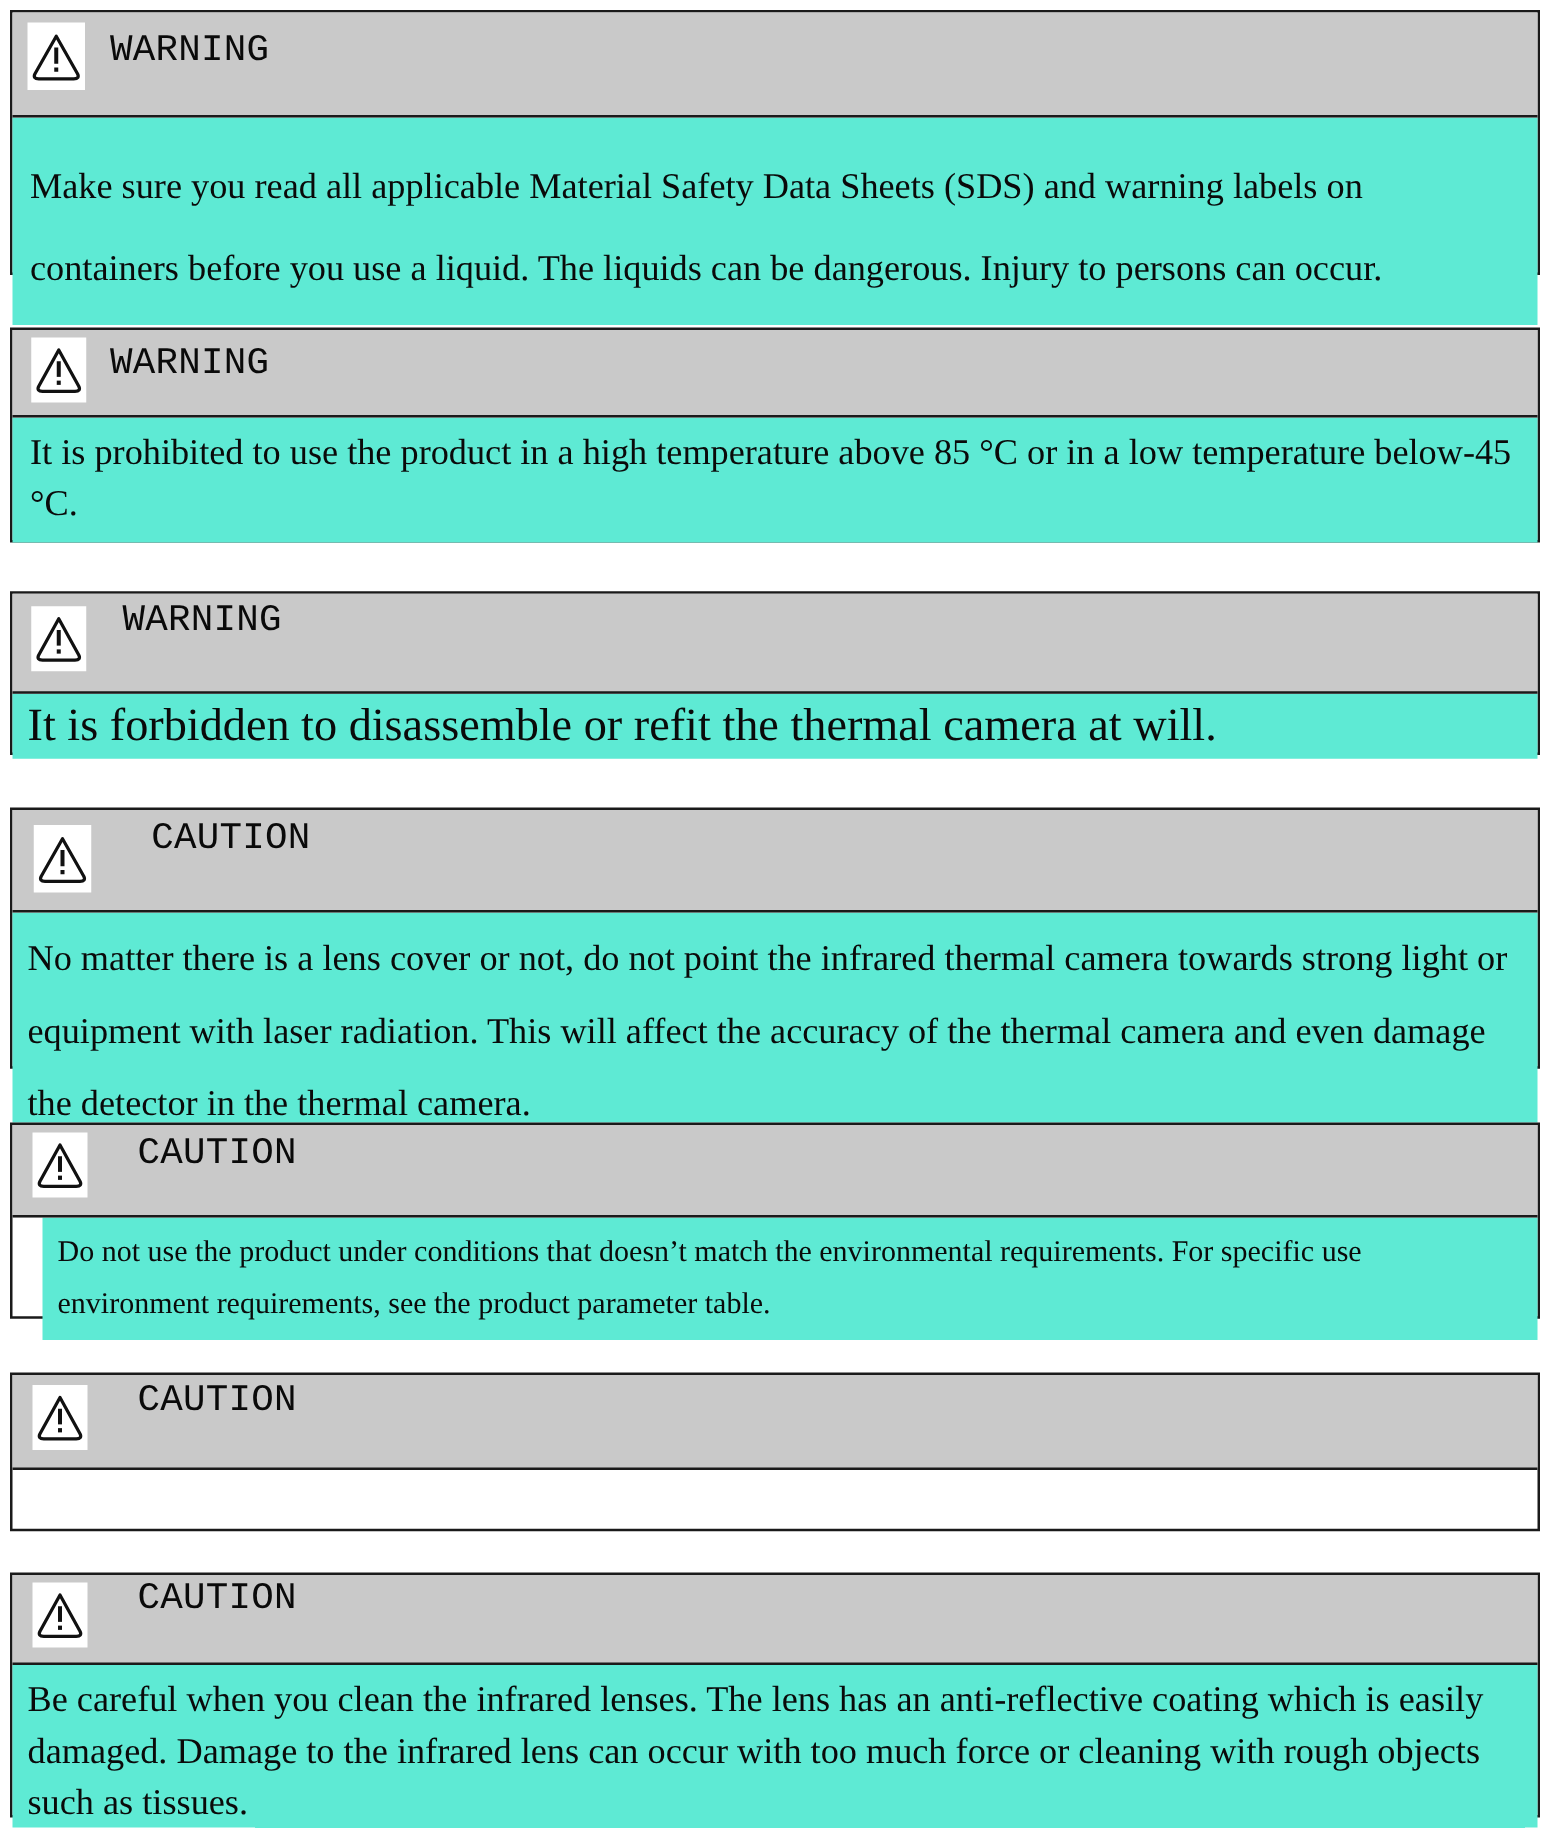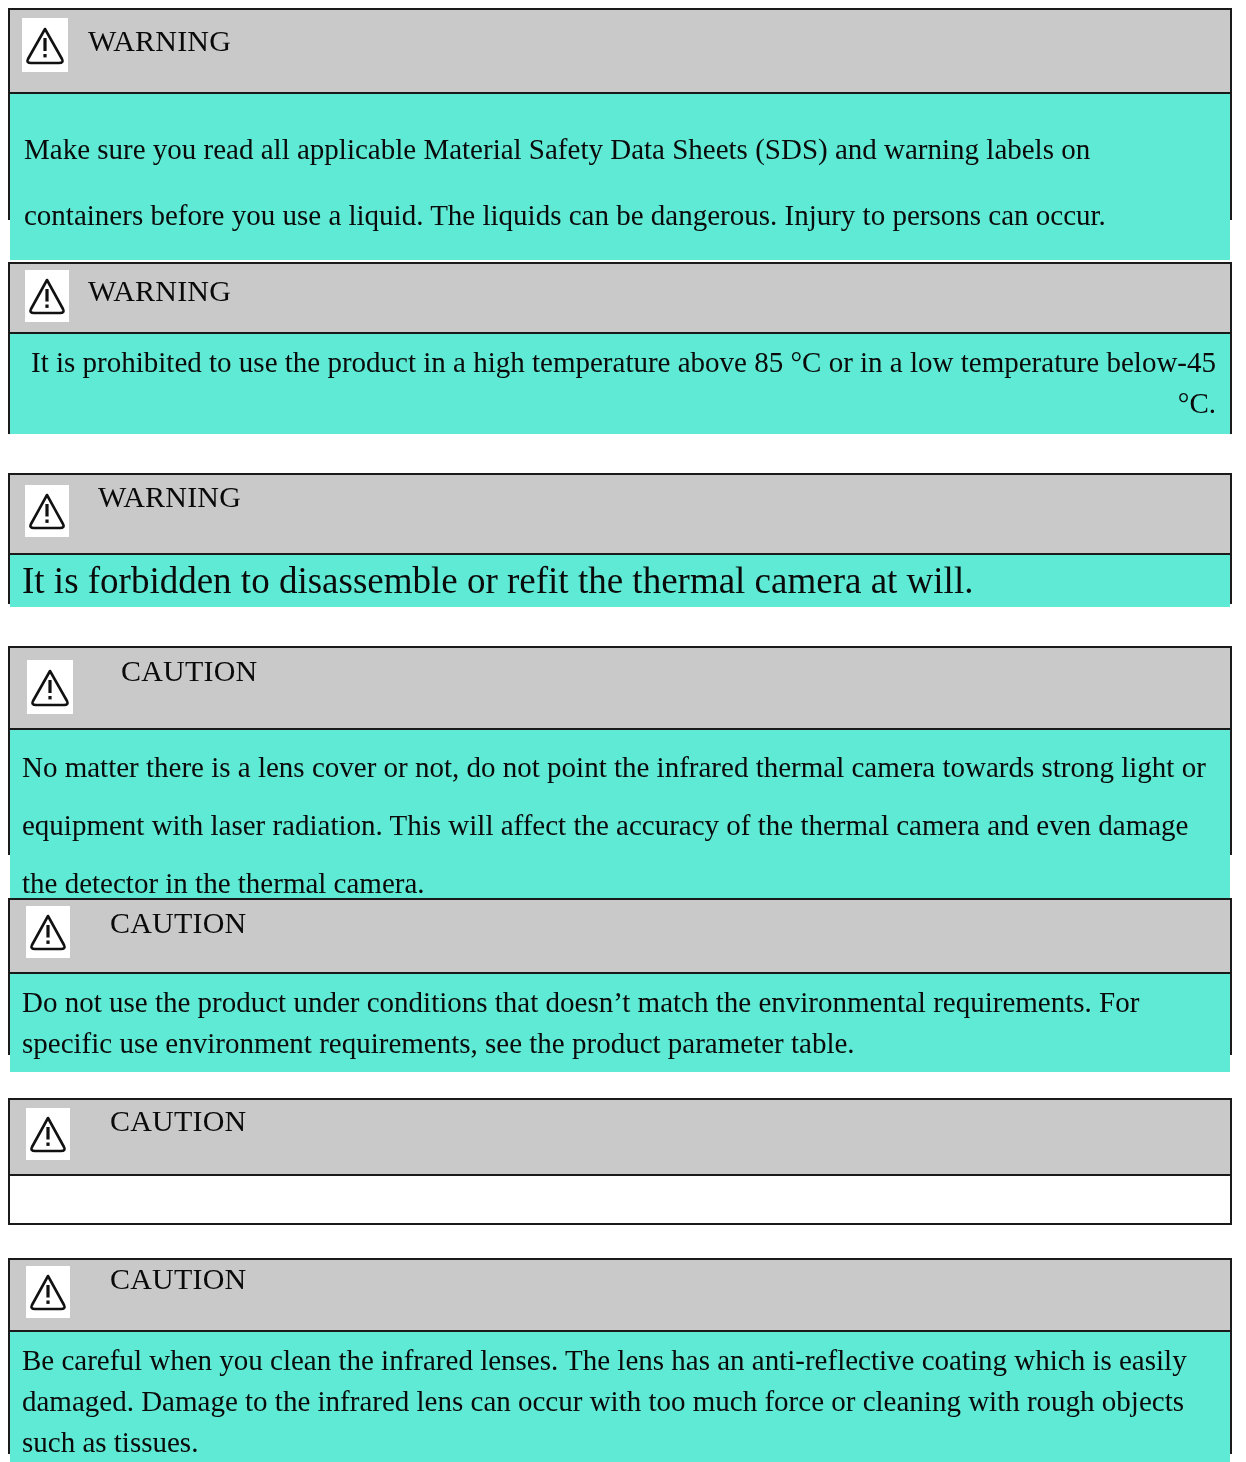--- a/index.html
+++ b/index.html
@@ -40,21 +40,21 @@
   .admon-icon {
     position: absolute;
     background: #ffffff;
     display: block;
     line-height: 0;
   }
   .admon-icon svg { display: block; }
   .admon-label {
     position: absolute;
     white-space: nowrap;
-    font-family: Liberation Serif, serif;
+    font-family: Liberation Mono, monospace;
     color: #0a0a0a;
     letter-spacing: 0.2px;
   }
   .admon-body {
     box-sizing: border-box;
     background: #5eead4;
     color: #0a0a0a;
     text-align: left;
   }
   .admon-body p {
@@ -66,39 +66,39 @@
   #blk0 { top: 8px;    height: 212px; }
   #blk0 .admon-header { height: 84px; }
   #blk0 .admon-icon   { left: 12px; top: 8px; width: 46px; height: 54px; }
   #blk0 .admon-label  { left: 78px; top: 14px; font-size: 30px; }
   #blk0 .admon-body   { padding: 22px 14px 12px 14px; font-size: 29px; line-height: 66px; }
 
   #blk1 { top: 262px;  height: 172px; }
   #blk1 .admon-header { height: 70px; }
   #blk1 .admon-icon   { left: 15px; top: 6px; width: 44px; height: 52px; }
   #blk1 .admon-label  { left: 78px; top: 10px; font-size: 30px; }
-  #blk1 .admon-body   { padding: 8px 14px 10px 14px; font-size: 29px; line-height: 41px; text-align: right; }
+  #blk1 .admon-body   { padding: 8px 14px 10px 14px; font-size: 29px; line-height: 41px; }
 
   #blk2 { top: 473px;  height: 131px; }
   #blk2 .admon-header { height: 80px; }
   #blk2 .admon-icon   { left: 15px; top: 10px; width: 44px; height: 52px; }
   #blk2 .admon-label  { left: 88px; top: 5px; font-size: 30px; }
   #blk2 .admon-body   { padding: 5px 14px 6px 12px; font-size: 37px; line-height: 41px; }
 
   #blk3 { top: 646px;  height: 209px; }
   #blk3 .admon-header { height: 82px; }
   #blk3 .admon-icon   { left: 17px; top: 12px; width: 46px; height: 54px; }
   #blk3 .admon-label  { left: 111px; top: 6px; font-size: 30px; }
   #blk3 .admon-body   { padding: 8px 14px 8px 12px; font-size: 29px; line-height: 58px; }
 
   #blk4 { top: 898px;  height: 157px; }
   #blk4 .admon-header { height: 74px; }
   #blk4 .admon-icon   { left: 16px; top: 6px; width: 44px; height: 52px; }
   #blk4 .admon-label  { left: 100px; top: 6px; font-size: 30px; }
-  #blk4 .admon-body   { padding: 8px 14px 8px 12px; font-size: 29px; line-height: 41px; }
+  #blk4 .admon-body   { padding: 8px 14px 8px 12px; font-size: 24px; line-height: 41px; margin-left: 24px; }
 
   #blk5 { top: 1098px; height: 127px; }
   #blk5 .admon-header { height: 76px; }
   #blk5 .admon-icon   { left: 16px; top: 8px; width: 44px; height: 52px; }
   #blk5 .admon-label  { left: 100px; top: 4px; font-size: 30px; }
   #blk5 .admon-body   { padding: 4px 14px 6px 12px; font-size: 29px; line-height: 41px; }
 
   #blk6 { top: 1258px; height: 196px; }
   #blk6 .admon-header { height: 72px; }
   #blk6 .admon-icon   { left: 16px; top: 6px; width: 44px; height: 52px; }

